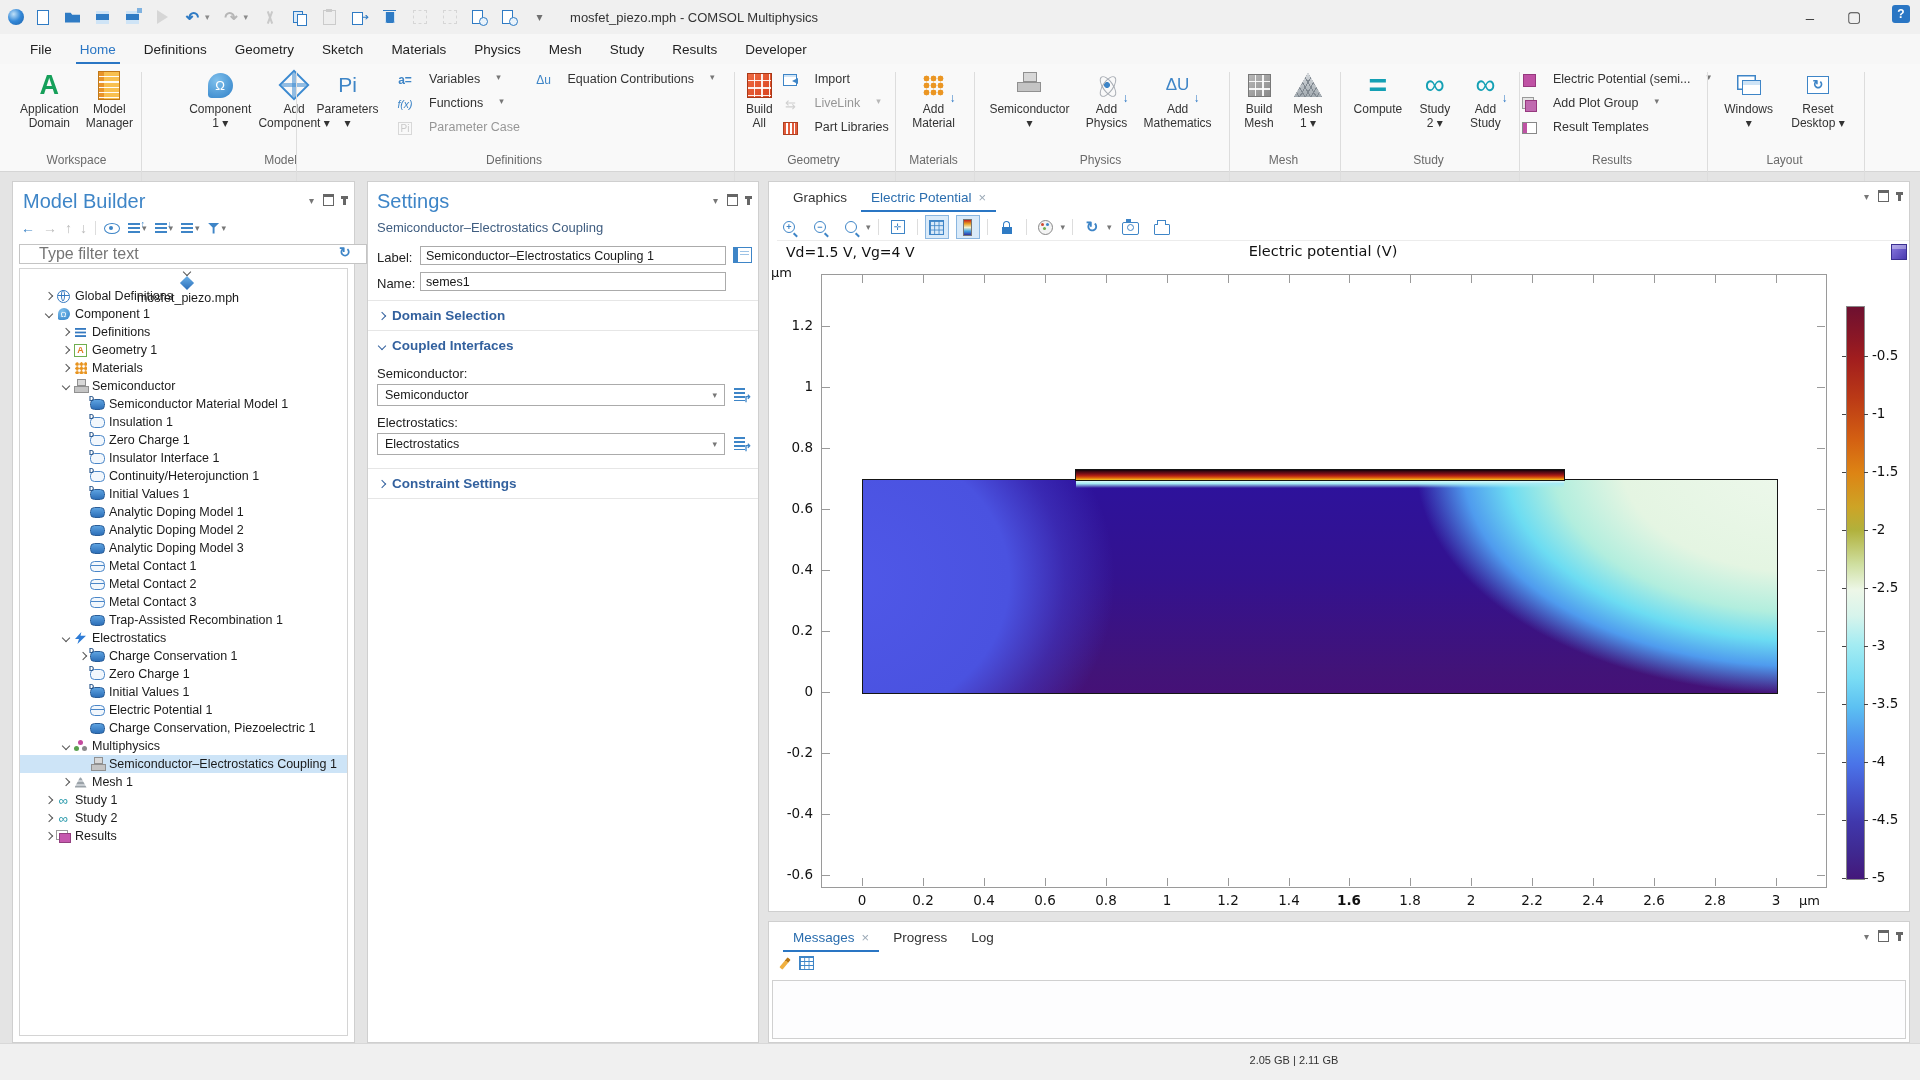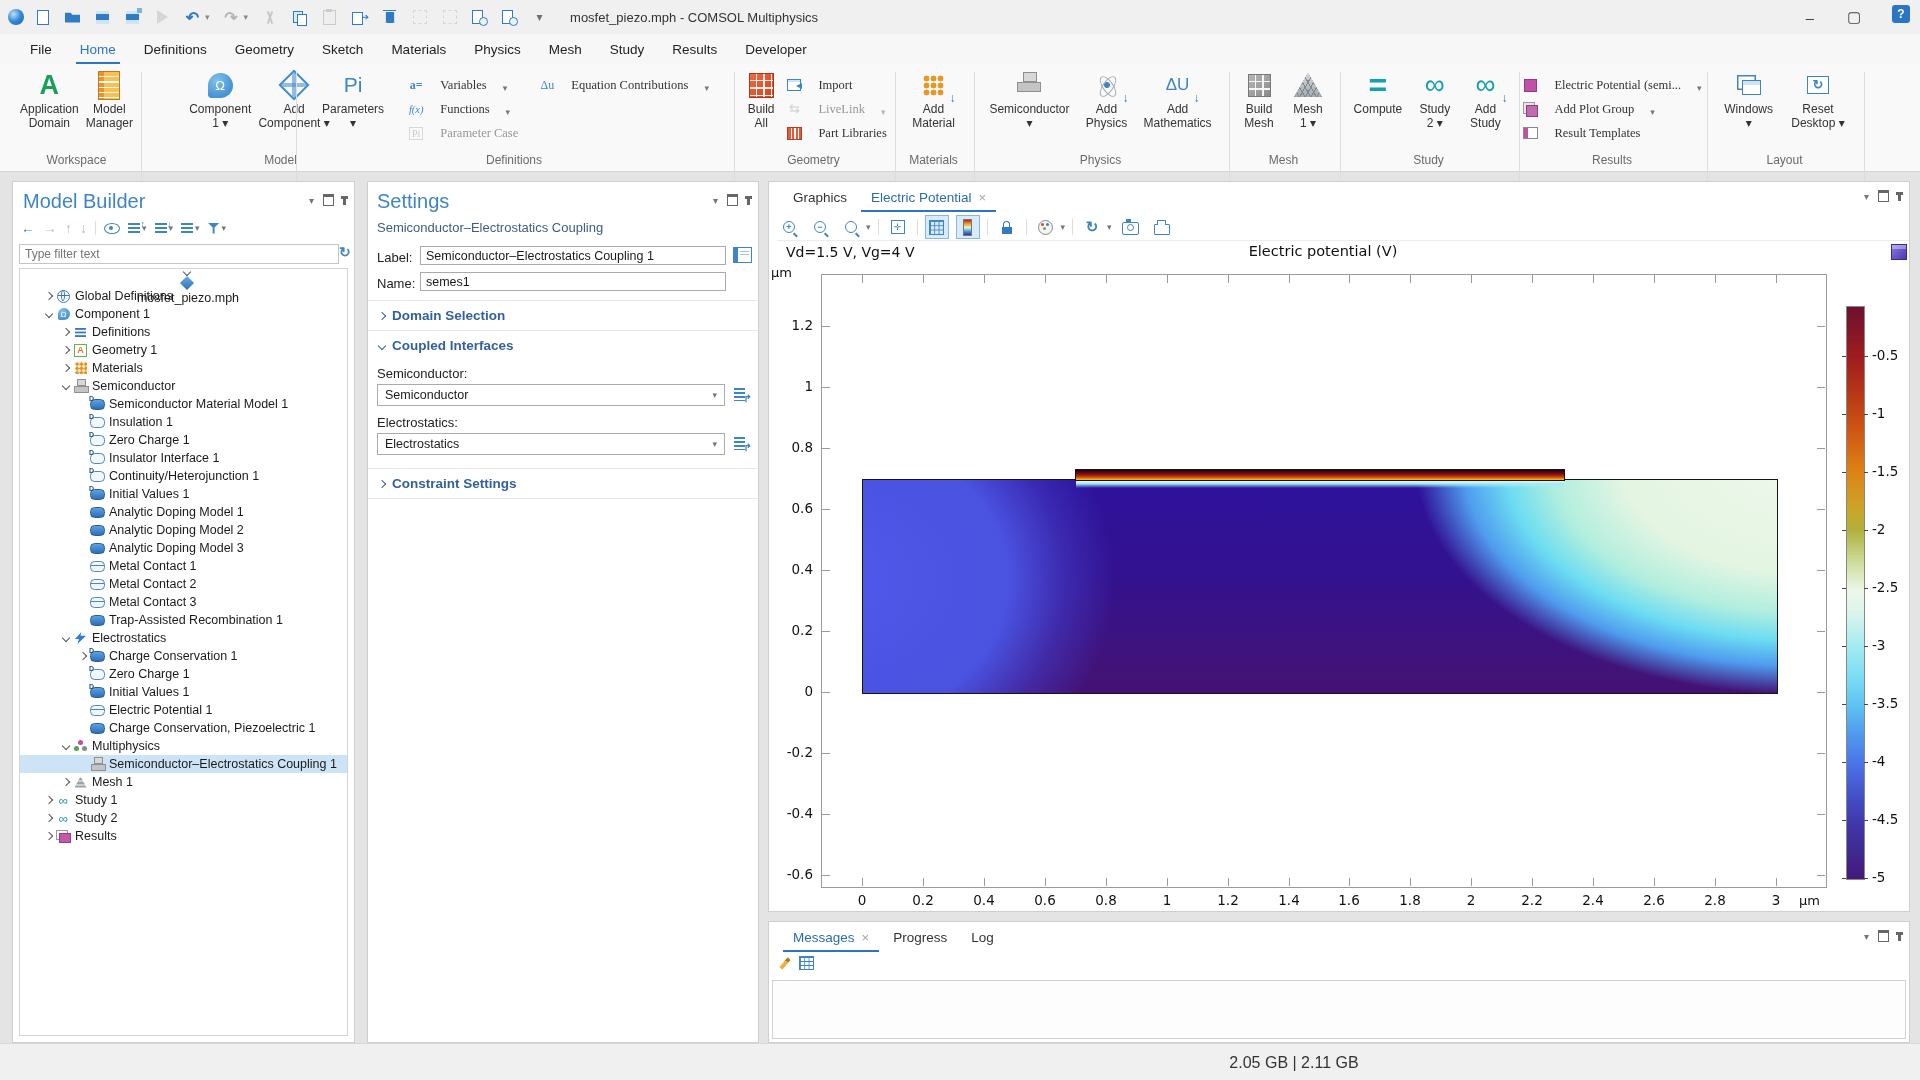--- a/index.html
+++ b/index.html
@@ -47,21 +47,21 @@
   
   #ribbon{position:absolute;left:0;top:64px;width:1920px;height:107px;background:#f9f9f9;border-bottom:1px solid #d5d5d5;}
   .rgroup{position:absolute;top:0;height:100%;}
   .ritems{display:flex;justify-content:space-evenly;align-items:flex-start;padding-top:3px;}
   .ritem{display:flex;flex-direction:column;align-items:center;gap:1px;padding:1px 3px;cursor:default;}
   .ritem.disabled,.rrow.disabled{opacity:.5;filter:grayscale(1);}
   .rlabel div{font-size:12px;line-height:13.5px;text-align:center;color:#333;white-space:nowrap;}
   .rgroup-label{position:absolute;bottom:4px;width:100%;text-align:center;font-size:12px;color:#6a6a6a;}
   .rsep{position:absolute;top:8px;width:1px;height:128px;background:#ddd;}
   .rcol{display:flex;flex-direction:column;gap:3px;padding-top:5px;}
-  .rrow{display:flex;align-items:flex-end;gap:16px;height:21px;font-size:12.5px;color:#333;white-space:nowrap;font-family:Liberation Serif, serif;}
+  .rrow{display:flex;align-items:flex-start;gap:16px;height:21px;font-size:12.5px;color:#333;white-space:nowrap;}
   .caret{color:#777;font-size:9px;}
   .dl-arrow{position:absolute;bottom:-3px;right:-4px;color:#2a76c4;font-size:12px;font-weight:bold;}
   .ri{width:36px;height:34px;display:inline-flex;align-items:center;justify-content:center;position:relative;}
   .ri-app-builder::before{content:"A";color:#16a05a;font-size:27px;font-weight:bold;}
   .ri-model-manager::before{content:"";width:20px;height:27px;border:1px solid #c07818;
      background-image:repeating-linear-gradient(180deg,rgba(255,255,255,0) 0 4px,rgba(255,255,255,.95) 4px 5.3px),linear-gradient(90deg,#e8942a 0 5px,#f8c050 5px);}
   .ri-component::before{content:"Ω";width:25px;height:25px;border-radius:50% 50% 50% 15%;background:radial-gradient(circle at 35% 30%,#7fc0ec,#2f80c8);color:#fff;font-size:13px;display:flex;align-items:center;justify-content:center;}
   .ri-add-component::before{content:"";width:18px;height:18px;border:2px solid #3c8ad0;transform:rotate(45deg);background:linear-gradient(45deg,transparent 44%,rgba(60,138,208,.55) 44% 56%,transparent 56%),linear-gradient(-45deg,transparent 44%,rgba(60,138,208,.55) 44% 56%,transparent 56%);}
   .ri-parameters::before{content:"Pi";color:#3e85c7;font-size:21px;}
   .ri-build-all::before{content:"";width:23px;height:23px;border:1px solid #a83818;
@@ -107,21 +107,21 @@
   .mbi{display:inline-flex;align-items:center;font-size:14px;color:#3e85c7;}
   .mbi.disabled{color:#bbb;}
   .mb-sep{width:1px;height:14px;background:#ddd;}
   .mbi .caret{margin-left:2px;}
   .mi-eye{width:14px;height:9px;border:1.4px solid #3e85c7;border-radius:50%;position:relative;}
   .mi-eye::before{content:"";position:absolute;left:4px;top:2px;width:4px;height:4px;border-radius:50%;background:#3e85c7;}
   .mi-bars{width:12px;height:10px;background:linear-gradient(180deg,#3e85c7 2px,transparent 2px);background-size:12px 4px;position:relative;}
   .mi-bars.up::after{content:"↑";position:absolute;right:-5px;top:-4px;font-size:9px;color:#3e85c7;}
   .mi-bars.down::after{content:"↓";position:absolute;right:-5px;top:-4px;font-size:9px;color:#3e85c7;}
   .mi-filter{width:12px;height:11px;background:#3e85c7;clip-path:polygon(0 0,100% 0,58% 45%,58% 100%,42% 100%,42% 45%);}
-  #mb-filter{position:absolute;left:6px;top:62px;width:308px;height:18px;border:1px solid #c4c4c4;font-size:12px;color:#999;padding:0 5px;font-family:"Liberation Sans",sans-serif;}
+  #mb-filter{position:absolute;left:6px;top:62px;width:308px;height:18px;border:1px solid #c4c4c4;font-size:16px;color:#999;padding:0 19px;font-family:"Liberation Sans",sans-serif;}
   #mb-refresh{position:absolute;left:326px;top:62px;color:#3e85c7;font-size:14px;font-weight:bold;}
   #tree{position:absolute;left:6px;top:86px;right:6px;bottom:6px;border:1px solid #d4d4d4;overflow:hidden;background:#fff;}
   .trow{height:18px;display:flex;align-items:center;font-size:12.5px;white-space:nowrap;cursor:default;}
   .trow.selected{background:#cde4f7;}
   .tchev{width:12px;flex:none;display:inline-flex;align-items:center;justify-content:center;}
   .tchev i{width:5px;height:5px;border-right:1.3px solid #555;border-bottom:1.3px solid #555;display:inline-block;}
   .tchev i.closed{transform:rotate(-45deg);}
   .tchev i.open{transform:rotate(45deg);}
   .ticon{width:17px;flex:none;display:inline-flex;align-items:center;justify-content:center;position:relative;height:16px;}
   .tlabel{padding-left:3px;}
@@ -205,21 +205,21 @@
   #colorbar{position:absolute;border:1px solid #888;
      background:linear-gradient(180deg,#6e1030 0%,#8e1824 6%,#a11d1e 9%,#bb3a16 16%,#d35f12 23%,#dd8414 29%,#cda426 35%,#b1b13c 39%,#cfdfa0 45%,#edf7e8 49.5%,#d7f4ec 54%,#a4ecf2 59%,#79dcf4 65%,#5cc0f2 70%,#4f97ee 75%,#4a73e8 80%,#4553cc 85%,#4038ac 90%,#3f2a92 95%,#44187a 100%);}
   .cbtick{position:absolute;height:1px;width:4px;background:#444;}
   #plot-corner{position:absolute;width:14px;height:14px;background:linear-gradient(135deg,#8a7ae0,#4a3ab0);border:1px solid #3a2f90;box-shadow:inset 0 4px 0 rgba(255,255,255,.35);}
   
   .mi-clear{width:4px;height:13px;background:linear-gradient(180deg,#b87818 4px,#f0b040 4px);transform:rotate(40deg);display:inline-block;border-radius:1px;}
   .mi-table{width:13px;height:12px;border:1.3px solid #3e85c7;background-image:linear-gradient(#3e85c7 1px,transparent 1px),linear-gradient(90deg,#3e85c7 1px,transparent 1px);background-size:4.3px 4px;display:inline-block;}
   #msg-content{position:absolute;left:3px;right:3px;top:58px;bottom:3px;background:#fdfdfe;border:1px solid #d0d0d0;}
   
   #statusbar{position:absolute;left:0;top:1043px;width:1920px;height:37px;background:#f0f0f0;border-top:1px solid #d8d8d8;}
-  #statustext{position:absolute;left:1294px;top:10px;transform:translateX(-50%);font-size:16px;color:#333;}
+  #statustext{position:absolute;left:1294px;top:10px;transform:translateX(-50%);font-size:11px;color:#333;}
 </style>
 </head>
 <body>
 
 <div id="titlebar">
   <span id="applogo"></span>
   <div id="qat">
       <span class="qi qi-new-file"></span>
       <span class="qi qi-open-file"></span>
       <span class="qi qi-save"></span>
@@ -936,21 +936,21 @@
       <div class="tickmark" style="left: 398px; top: 93px; width: 1px; height: 8px;"></div>
       <div class="ticklabel" style="left: 380px; top: 710px; width: 36px; text-align: center;">1</div>
       <div class="tickmark" style="left: 459px; top: 696px; width: 1px; height: 8px;"></div>
       <div class="tickmark" style="left: 459px; top: 93px; width: 1px; height: 8px;"></div>
       <div class="ticklabel" style="left: 441px; top: 710px; width: 36px; text-align: center;">1.2</div>
       <div class="tickmark" style="left: 520px; top: 696px; width: 1px; height: 8px;"></div>
       <div class="tickmark" style="left: 520px; top: 93px; width: 1px; height: 8px;"></div>
       <div class="ticklabel" style="left: 502px; top: 710px; width: 36px; text-align: center;">1.4</div>
       <div class="tickmark" style="left: 580px; top: 696px; width: 1px; height: 8px;"></div>
       <div class="tickmark" style="left: 580px; top: 93px; width: 1px; height: 8px;"></div>
-      <div class="ticklabel" style="left: 562px; top: 710px; width: 36px; text-align: center;">1.6</div>
+      <div class="ticklabel" style="left: 562px; top: 710px; width: 36px; text-align: center; font-weight: bold;">1.6</div>
       <div class="tickmark" style="left: 641px; top: 696px; width: 1px; height: 8px;"></div>
       <div class="tickmark" style="left: 641px; top: 93px; width: 1px; height: 8px;"></div>
       <div class="ticklabel" style="left: 623px; top: 710px; width: 36px; text-align: center;">1.8</div>
       <div class="tickmark" style="left: 702px; top: 696px; width: 1px; height: 8px;"></div>
       <div class="tickmark" style="left: 702px; top: 93px; width: 1px; height: 8px;"></div>
       <div class="ticklabel" style="left: 684px; top: 710px; width: 36px; text-align: center;">2</div>
       <div class="tickmark" style="left: 763px; top: 696px; width: 1px; height: 8px;"></div>
       <div class="tickmark" style="left: 763px; top: 93px; width: 1px; height: 8px;"></div>
       <div class="ticklabel" style="left: 745px; top: 710px; width: 36px; text-align: center;">2.2</div>
       <div class="tickmark" style="left: 824px; top: 696px; width: 1px; height: 8px;"></div>

